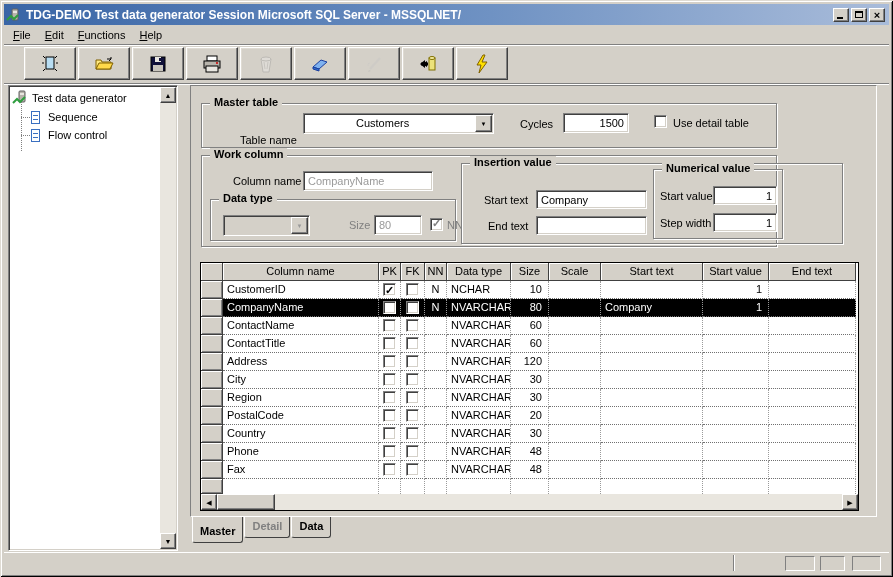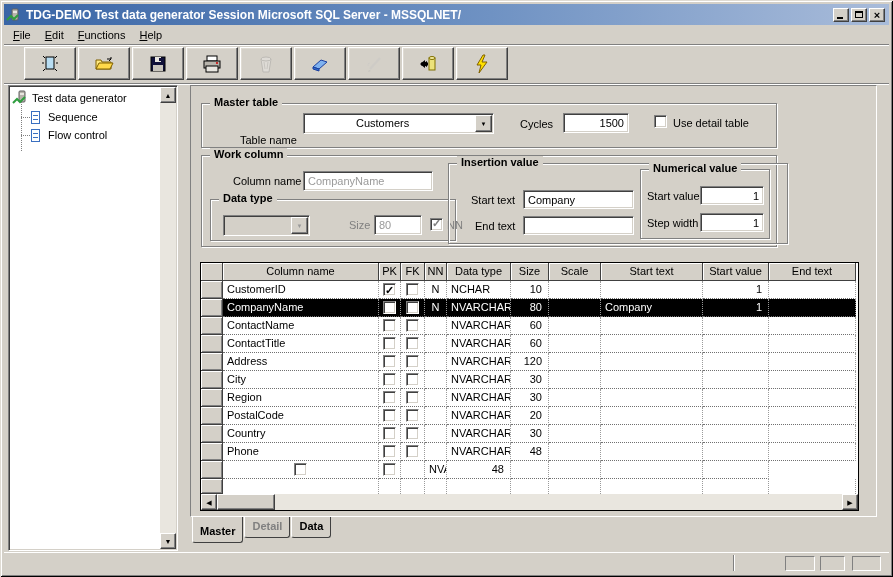--- a/index.html
+++ b/index.html
@@ -274,21 +274,21 @@
           <span class="combo-btn" style="color:#9a9a9a;">▼</span>
         </span>
         <span class="lbl dis" style="left:138px;top:19px;">Size</span>
         <input class="tin dis" style="left: 163px; top: 15px; width: 48px; height: 20px;" value="80">
         <span class="cb dis abs" style="left:219px;top:18px;">
             <span class="tick">✓</span>
           </span>
         <span class="lbl dis" style="left:236px;top:19px;">NN</span>
       </div>
 
-      <div class="groupbox" style="left:246px;top:7px;width:340px;height:81px;">
+      <div class="groupbox" style="left:259px;top:7px;width:382px;height:81px;">
         <span class="legend">Insertion value</span>
         <span class="lbl" style="left:22px;top:30px;">Start text</span>
         <input class="tin" style="left: 74px; top: 26px; width: 111px; height: 19px;" value="Company">
         <span class="lbl" style="left:26px;top:56px;">End text</span>
         <input class="tin" style="left: 74px; top: 52px; width: 111px; height: 19px;">
 
         <div class="groupbox" style="left:191px;top:5px;width:130px;height:70px;">
           <span class="legend">Numerical value</span>
           <span class="lbl" style="left:6px;top:20px;">Start value</span>
           <input class="tin num" style="left: 59px; top: 16px; width: 64px; height: 19px;" value="1">
@@ -480,20 +480,21 @@
             <div class="gc ctr"></div>
             <div class="gc">NVARCHAR</div>
             <div class="gc num">48</div>
             <div class="gc num"></div>
             <div class="gc"></div>
             <div class="gc num"></div>
             <div class="gc"></div>
           </div>
           <div class="grid-row grid-cols">
             <div class="gsel"></div>
+            <div class="gc">Fax</div>
             <div class="gc cbcell">
               <div class="cb"></div>
             </div>
             <div class="gc cbcell">
               <div class="cb"></div>
             </div>
             <div class="gc ctr"></div>
             <div class="gc">NVARCHAR</div>
             <div class="gc num">48</div>
             <div class="gc num"></div>

